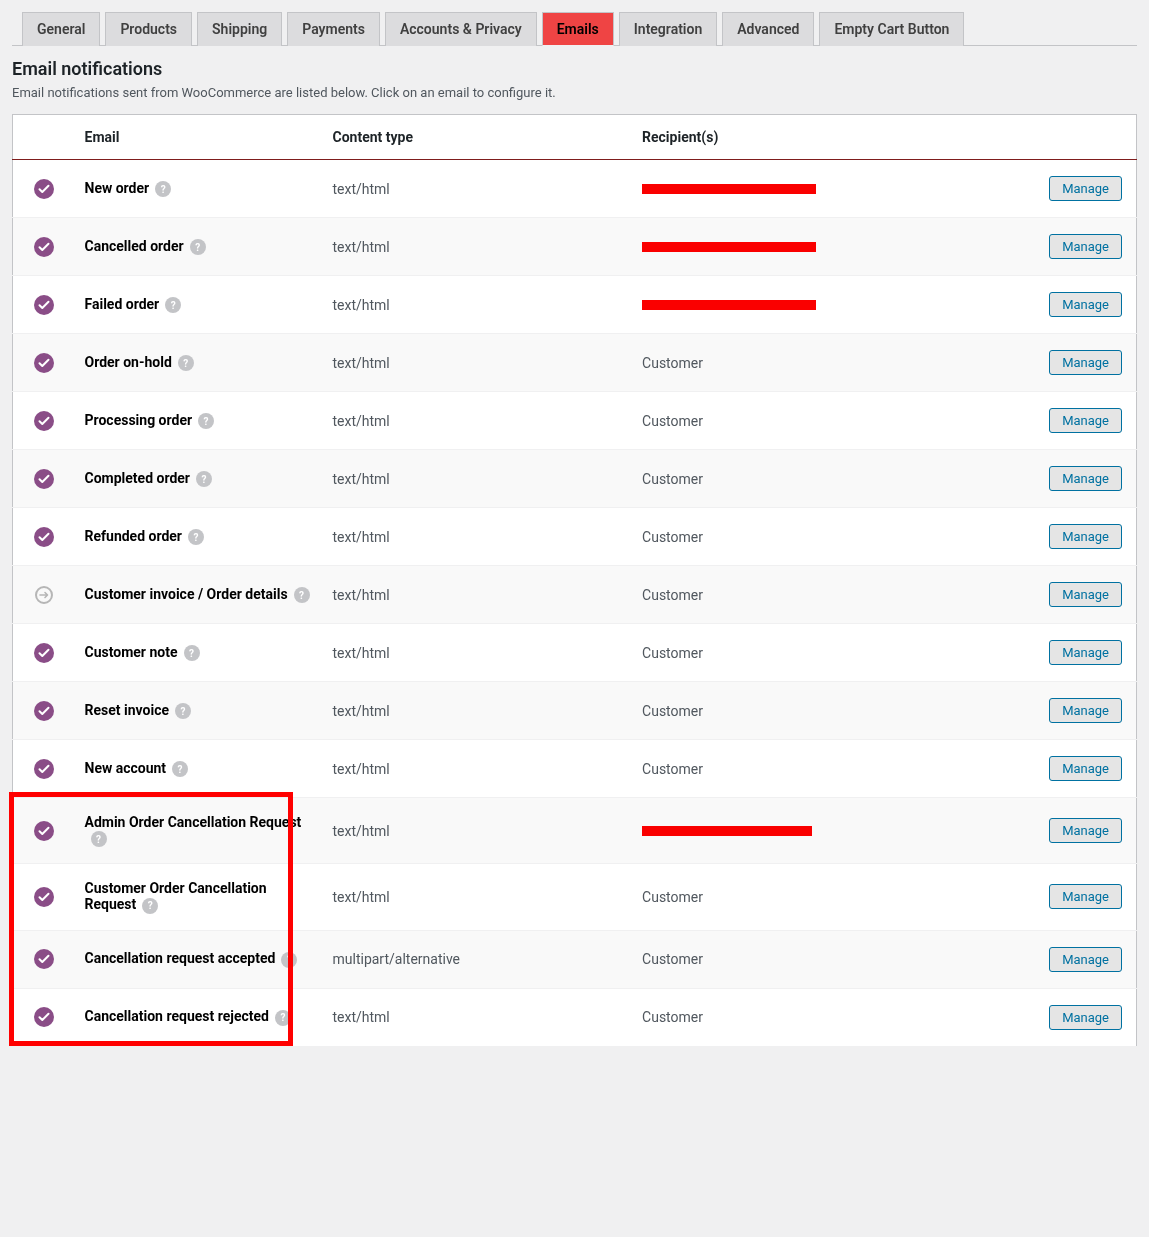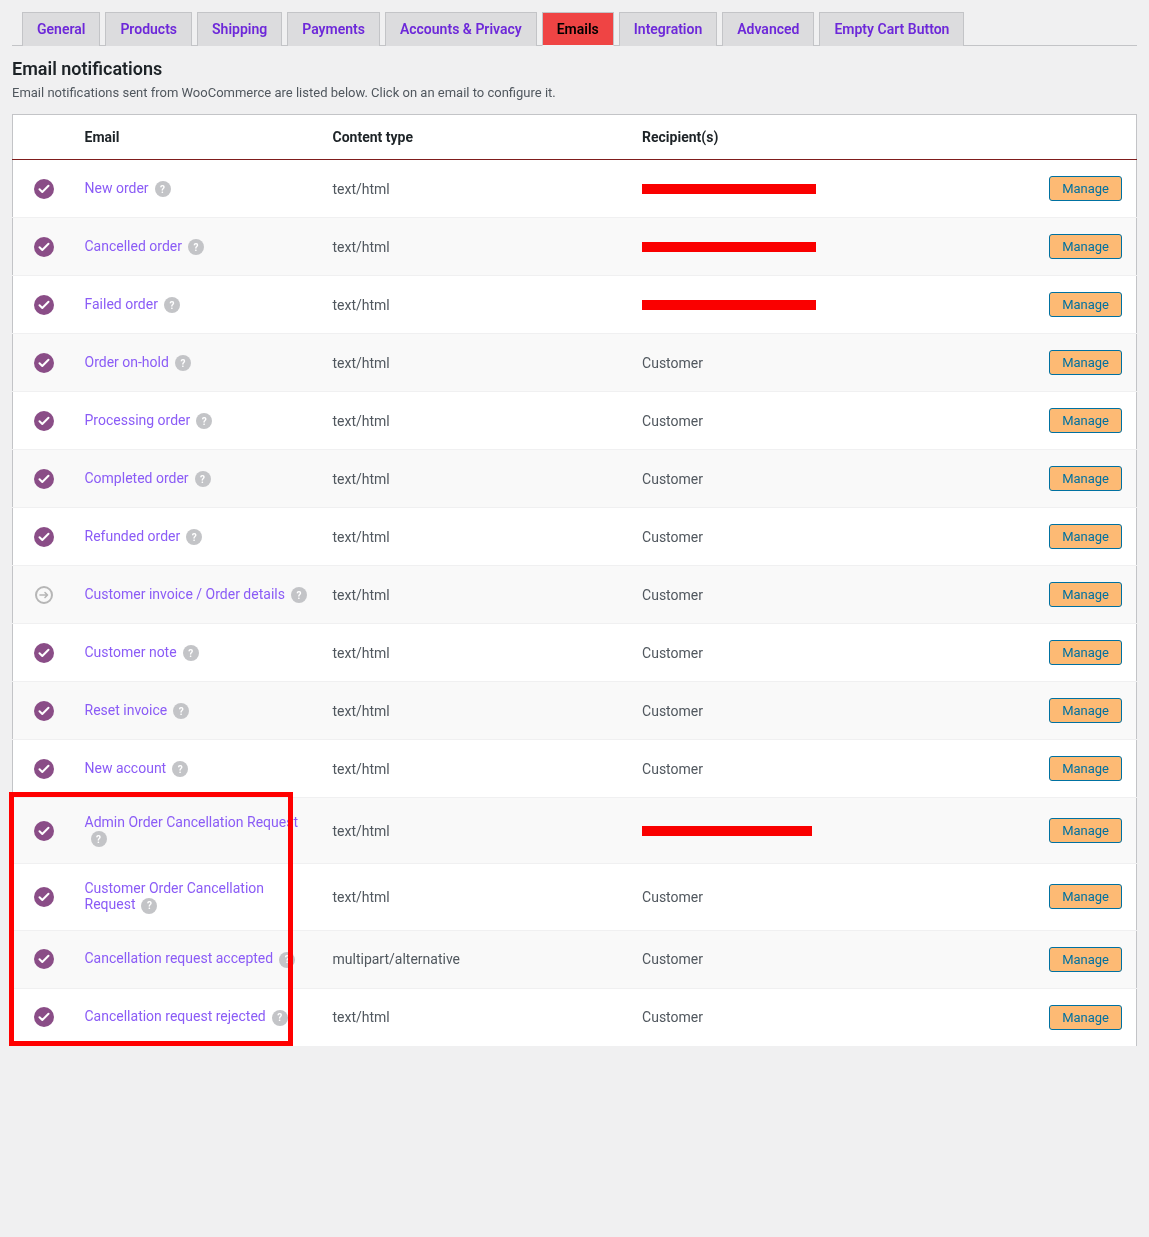--- a/index.html
+++ b/index.html
@@ -16,21 +16,21 @@
     gap: 5px;
     border-bottom: 1px solid #c3c4c7;
     margin: 0 0 12px 0;
     padding-left: 10px;
   }
   .nav-tab {
     display: inline-block;
     padding: 8px 14px;
     font-size: 14px;
     font-weight: 600;
-    color: #6d28d9;
+    color: #404040;
     background: #dcdcde;
     border: 1px solid #c3c4c7;
     border-bottom: none;
     margin-bottom: -1px;
     cursor: pointer;
   }
   .nav-tab.active {
     background: #ef4444;
     border-bottom: 1px solid #f0f0f1;
     color: #000;
@@ -79,22 +79,22 @@
     justify-content: center;
   }
   .status-icon.enabled { background: #8a4d87; color: #fff; }
   .status-icon.manual {
     border: 2px solid #b6b6b6;
     color: #b6b6b6;
     width: 18px; height: 18px;
     background: transparent;
   }
   .email-link {
-    color: #8b5cf6;
-    font-weight: 400;
+    color: #000000;
+    font-weight: 700;
     cursor: pointer;
     font-size: 14px;
   }
   .help-tip {
     display: inline-flex;
     width: 16px; height: 16px;
     border-radius: 50%;
     background: #c3c4c7;
     color: #fff;
     font-size: 10px;
@@ -102,21 +102,21 @@
     align-items: center;
     justify-content: center;
     margin-left: 6px;
     vertical-align: middle;
   }
   .btn {
     display: inline-block;
     padding: 4px 12px;
     font-size: 13px;
     color: #0071a1;
-    background: #fdba74;
+    background: #e5e5e5;
     border: 1px solid #0071a1;
     border-radius: 3px;
     cursor: pointer;
   }
   .redacted {
     display: inline-block;
     height: 10px;
     background: #fa0000;
   }
   .highlight-box {

